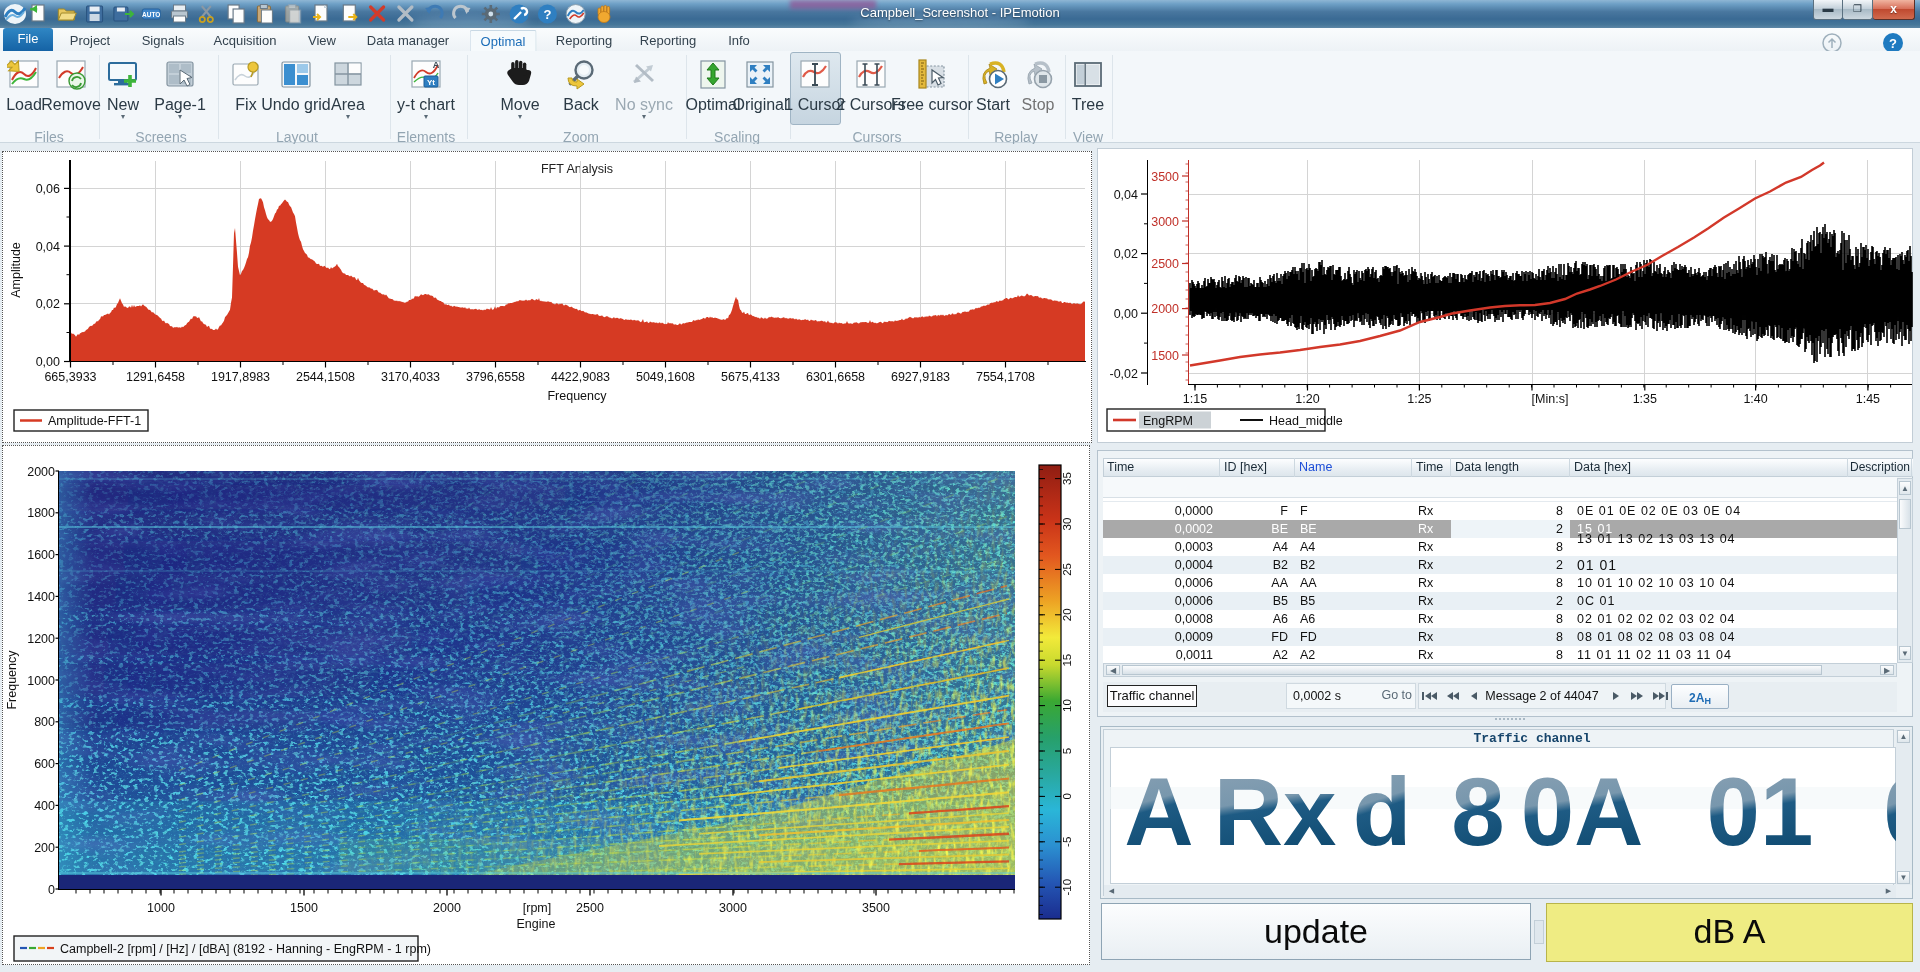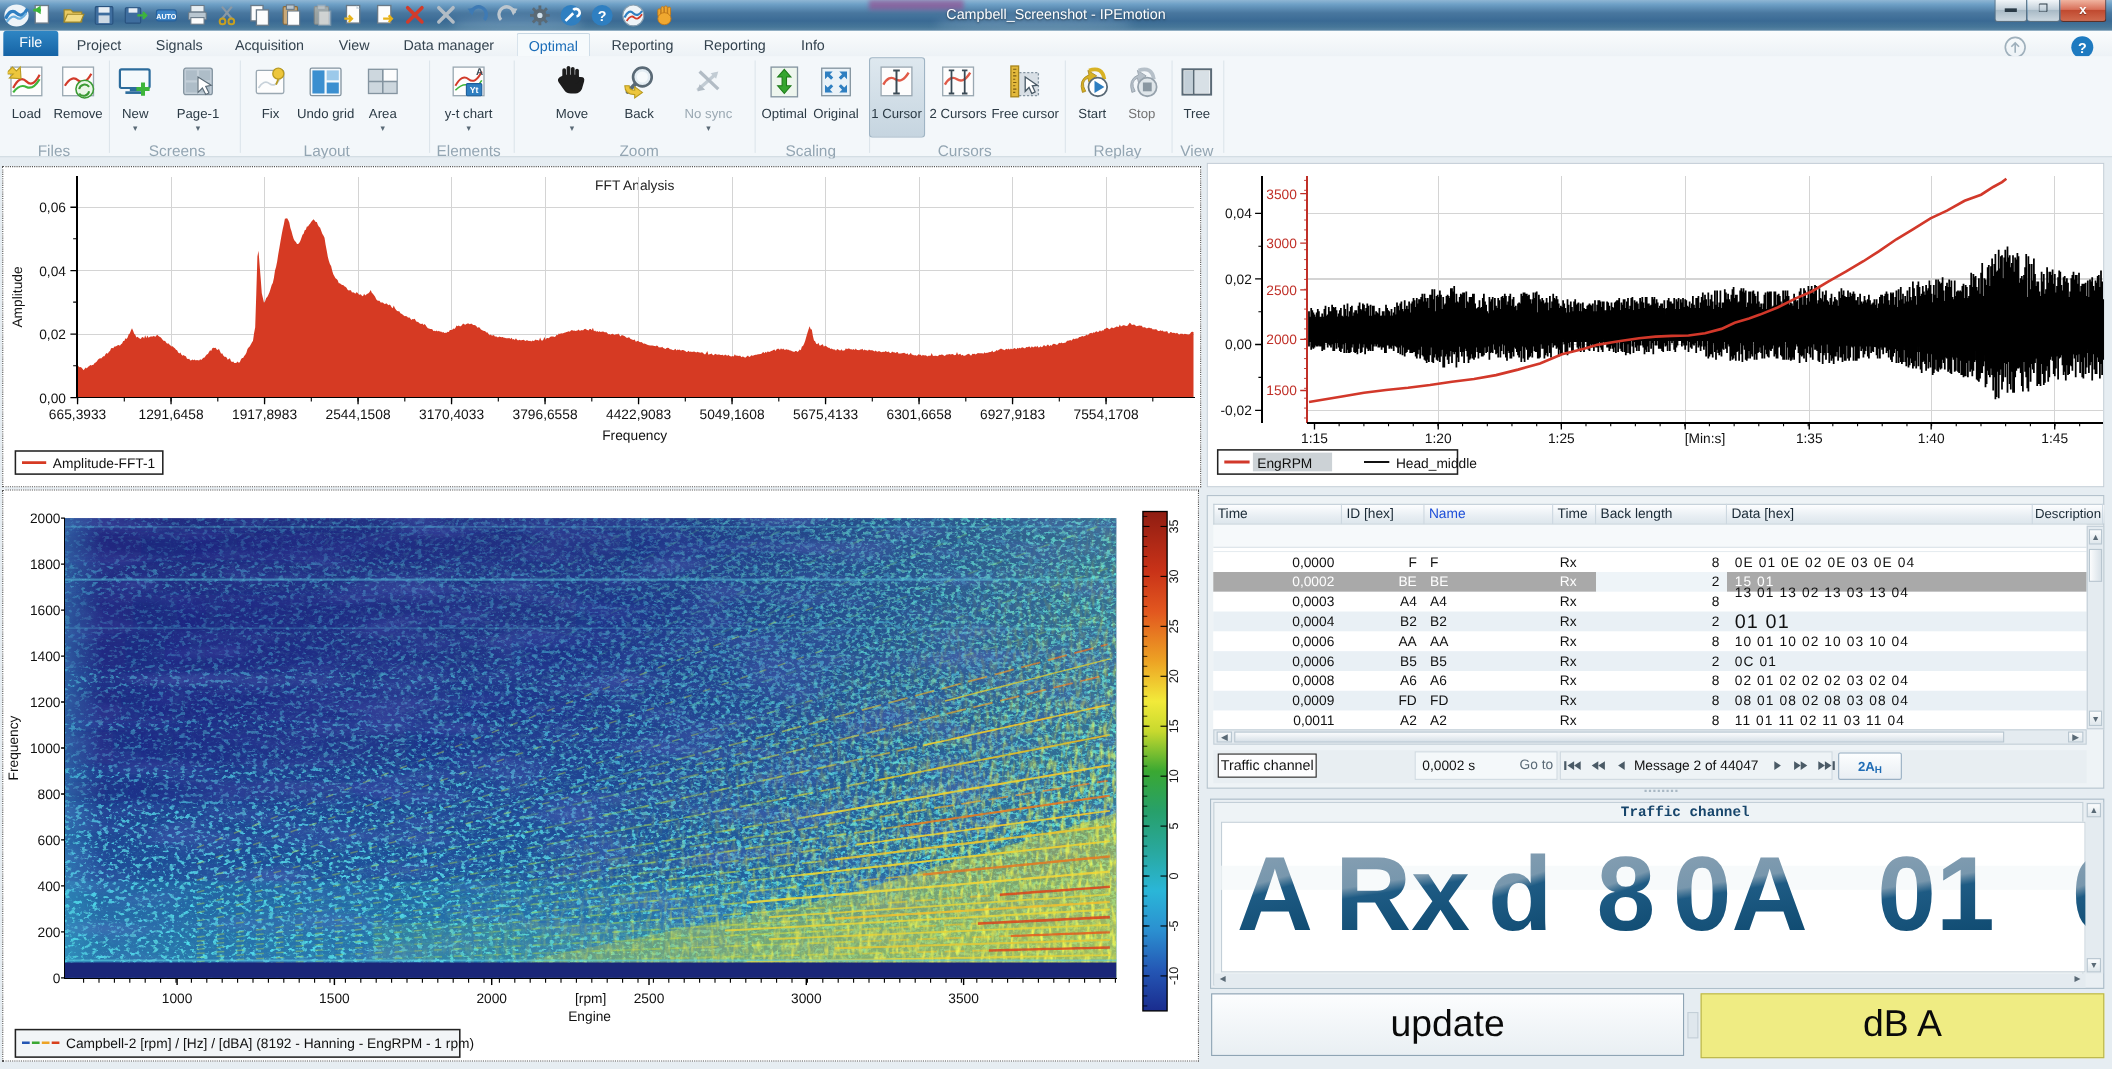--- a/index.html
+++ b/index.html
@@ -5,21 +5,21 @@
 html,body{width:1920px;height:972px;overflow:hidden;background:#e6edf2;
 font-family:"Liberation Sans",sans-serif;position:relative}
 .abs{position:absolute}
 #titlebar{left:0;top:0;width:1920px;height:28px;
 background:linear-gradient(180deg,#8fb6d4 0%,#6ea0c6 14%,#49779f 42%,#3a6a94 68%,#477799 88%,#5d87a6 100%);}
 #titletext{left:0;top:5px;width:1920px;text-align:center;color:#fff;font-size:13px;text-shadow:0 1px 2px rgba(0,0,0,.5)}
 #tabrow{left:0;top:28px;width:1920px;height:23px;background:linear-gradient(180deg,#fafcfd,#edf2f6)}
 .tab{position:absolute;top:2px;font-size:13px;color:#34434f}
 #ribbon{left:0;top:51px;width:1920px;height:92px;background:#f3f7fa;border-bottom:1px solid #ccd7df}
 .rlabel{position:absolute;top:78px;font-size:14px;color:#93a5b2;text-align:center;transform:translateX(-50%)}
-.rbtn{position:absolute;top:45px;font-size:12px;color:#2b3a45;text-align:center;transform:translateX(-50%);white-space:nowrap}
+.rbtn{position:absolute;top:45px;font-size:16px;color:#2b3a45;text-align:center;transform:translateX(-50%);white-space:nowrap}
 .rsep{position:absolute;top:4px;width:1px;height:84px;background:#dde5eb}
 .drop{position:absolute;font-size:8px;color:#5a6a76;transform:translateX(-50%)}
 .ricon{position:absolute;transform:translateX(-50%)}
 #content{left:0;top:144px;width:1920px;height:828px;background:#e6edf2}
 .panelL{position:absolute;border:1px dotted #555;background:#fff}
 svg text{font-family:"Liberation Sans",sans-serif}
 </style></head><body>
 <div id="titlebar" class="abs">
     <div class="abs" style="left:790px;top:0;width:86px;height:9px;background:rgba(158,62,134,.55);filter:blur(2px)"></div>
     <div class="abs" style="left:410px;top:16px;width:120px;height:12px;background:rgba(190,220,240,.28);border-radius:50%;filter:blur(4px)"></div>
@@ -931,21 +931,21 @@
     <text x="1143" y="425" font-size="12.5" fill="#111">EngRPM</text>
     <line x1="1240" y1="420" x2="1263" y2="420" stroke="#111" stroke-width="2"></line>
     <text x="1269" y="425" font-size="12.5" fill="#111">Head_middle</text>
   </svg>
 <div class="abs" style="left:1097px;top:450px;width:816px;height:267px;background:#eef3f6;border:1px solid #b4c2cd"></div>
 <div class="abs" style="left:1103px;top:458px;width:810px;height:19px;background:linear-gradient(180deg,#fdfeff,#e8eef3 60%,#dde6ec);border:1px solid #c3cfd8;border-right:none"></div>
 <div class="abs" style="left:1103px;top:458px;width:117px;height:19px;border-right:1px solid #cdd8e0;font-size:12.5px;color:#1a2a36;line-height:19px;padding-left:4px;overflow:hidden">Time</div>
 <div class="abs" style="left:1220px;top:458px;width:75px;height:19px;border-right:1px solid #cdd8e0;font-size:12.5px;color:#1a2a36;line-height:19px;padding-left:4px;overflow:hidden">ID [hex]</div>
 <div class="abs" style="left:1295px;top:458px;width:117px;height:19px;border-right:1px solid #cdd8e0;font-size:12.5px;color:#1d4ed8;line-height:19px;padding-left:4px;overflow:hidden">Name</div>
 <div class="abs" style="left:1412px;top:458px;width:39px;height:19px;border-right:1px solid #cdd8e0;font-size:12.5px;color:#1a2a36;line-height:19px;padding-left:4px;overflow:hidden">Time</div>
-<div class="abs" style="left:1451px;top:458px;width:119px;height:19px;border-right:1px solid #cdd8e0;font-size:12.5px;color:#1a2a36;line-height:19px;padding-left:4px;overflow:hidden">Back length</div>
+<div class="abs" style="left:1451px;top:458px;width:119px;height:19px;border-right:1px solid #cdd8e0;font-size:12.5px;color:#1a2a36;line-height:19px;padding-left:4px;overflow:hidden">Data length</div>
 <div class="abs" style="left:1570px;top:458px;width:278px;height:19px;border-right:1px solid #cdd8e0;font-size:12.5px;color:#1a2a36;line-height:19px;padding-left:4px;overflow:hidden">Data [hex]</div>
 <div class="abs" style="left:1846px;top:458px;width:66px;height:19px;border-right:1px solid #cdd8e0;font-size:12px;color:#1a2a36;line-height:19px;padding-left:4px;overflow:hidden">Description</div>
 <div class="abs" style="left:1103px;top:477px;width:794px;height:186px;background:#f6f9fb"></div>
 <div class="abs" style="left:1103px;top:497px;width:794px;height:5px;background:#fff;border-top:1px solid #d8e0e6;border-bottom:1px solid #e4eaef"></div>
 <div class="abs" style="left:1103px;top:502px;width:794px;height:18px;background:#fff"></div>
 <div style="font-size:12.5px;line-height:18px;position:absolute;top:502px;height:18px;left:1103px;width:110px;text-align:right;color:#111">0,0000</div>
 <div style="font-size:12.5px;line-height:18px;position:absolute;top:502px;height:18px;left:1220px;width:68px;text-align:right;color:#111">F</div>
 <div style="font-size:12.5px;line-height:18px;position:absolute;top:502px;height:18px;left:1300px;color:#111">F</div>
 <div style="font-size:12.5px;line-height:18px;position:absolute;top:502px;height:18px;left:1418px;color:#111">Rx</div>
 <div style="font-size:12.5px;line-height:18px;position:absolute;top:502px;height:18px;left:1451px;width:112px;text-align:right;color:#111">8</div>
@@ -965,21 +965,21 @@
 <div style="font-size:12.5px;line-height:18px;position:absolute;top:538px;height:18px;left:1300px;color:#111">A4</div>
 <div style="font-size:12.5px;line-height:18px;position:absolute;top:538px;height:18px;left:1418px;color:#111">Rx</div>
 <div style="font-size:12.5px;line-height:18px;position:absolute;top:538px;height:18px;left:1451px;width:112px;text-align:right;color:#111">8</div>
 <div style="font-size:12.5px;line-height:18px;position:absolute;top:530px;height:18px;left:1577px;color:#111;letter-spacing:1px">13 01 13 02 13 03 13 04</div>
 <div class="abs" style="left:1103px;top:556px;width:794px;height:18px;background:#e9f0f5"></div>
 <div style="font-size:12.5px;line-height:18px;position:absolute;top:556px;height:18px;left:1103px;width:110px;text-align:right;color:#111">0,0004</div>
 <div style="font-size:12.5px;line-height:18px;position:absolute;top:556px;height:18px;left:1220px;width:68px;text-align:right;color:#111">B2</div>
 <div style="font-size:12.5px;line-height:18px;position:absolute;top:556px;height:18px;left:1300px;color:#111">B2</div>
 <div style="font-size:12.5px;line-height:18px;position:absolute;top:556px;height:18px;left:1418px;color:#111">Rx</div>
 <div style="font-size:12.5px;line-height:18px;position:absolute;top:556px;height:18px;left:1451px;width:112px;text-align:right;color:#111">2</div>
-<div style="font-size:18px;line-height:18px;position:absolute;top:556px;height:18px;left:1577px;color:#111;letter-spacing:1px">01 01</div>
+<div style="font-size:14px;line-height:18px;position:absolute;top:556px;height:18px;left:1577px;color:#111;letter-spacing:1px">01 01</div>
 <div class="abs" style="left:1103px;top:574px;width:794px;height:18px;background:#fff"></div>
 <div style="font-size:12.5px;line-height:18px;position:absolute;top:574px;height:18px;left:1103px;width:110px;text-align:right;color:#111">0,0006</div>
 <div style="font-size:12.5px;line-height:18px;position:absolute;top:574px;height:18px;left:1220px;width:68px;text-align:right;color:#111">AA</div>
 <div style="font-size:12.5px;line-height:18px;position:absolute;top:574px;height:18px;left:1300px;color:#111">AA</div>
 <div style="font-size:12.5px;line-height:18px;position:absolute;top:574px;height:18px;left:1418px;color:#111">Rx</div>
 <div style="font-size:12.5px;line-height:18px;position:absolute;top:574px;height:18px;left:1451px;width:112px;text-align:right;color:#111">8</div>
 <div style="font-size:12.5px;line-height:18px;position:absolute;top:574px;height:18px;left:1577px;color:#111;letter-spacing:1px">10 01 10 02 10 03 10 04</div>
 <div class="abs" style="left:1103px;top:592px;width:794px;height:18px;background:#e9f0f5"></div>
 <div style="font-size:12.5px;line-height:18px;position:absolute;top:592px;height:18px;left:1103px;width:110px;text-align:right;color:#111">0,0006</div>
 <div style="font-size:12.5px;line-height:18px;position:absolute;top:592px;height:18px;left:1220px;width:68px;text-align:right;color:#111">B5</div>

